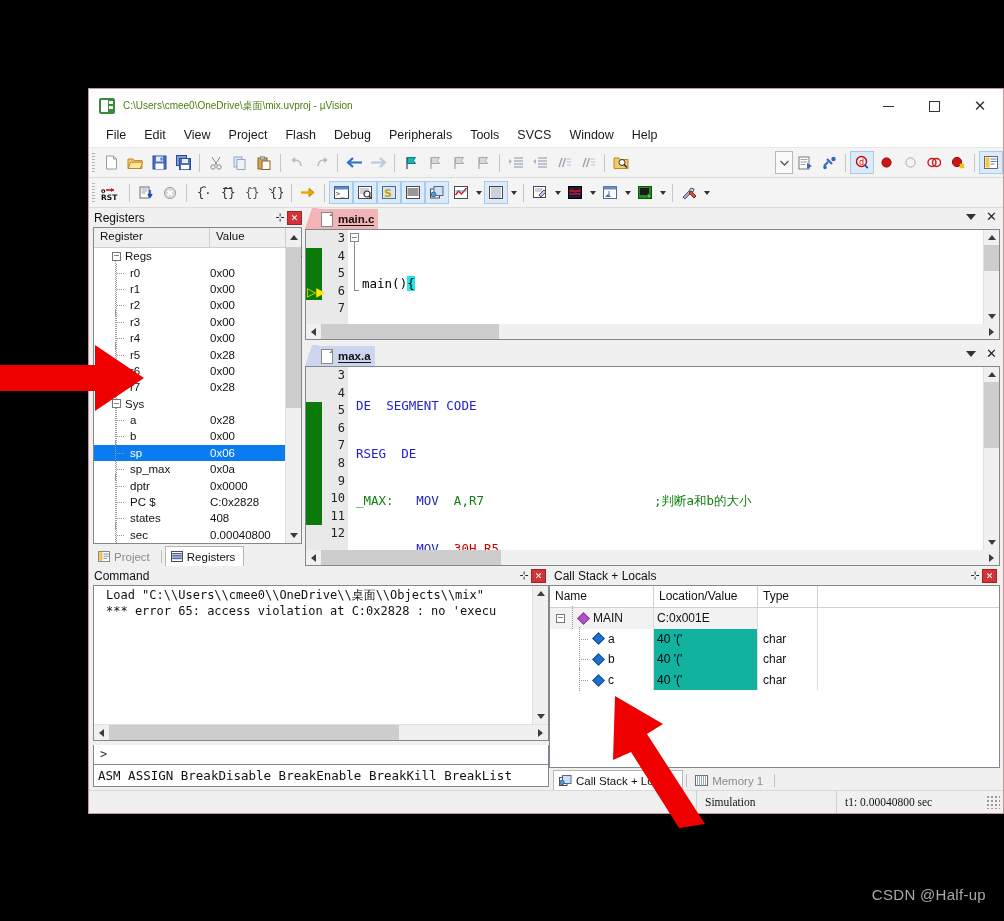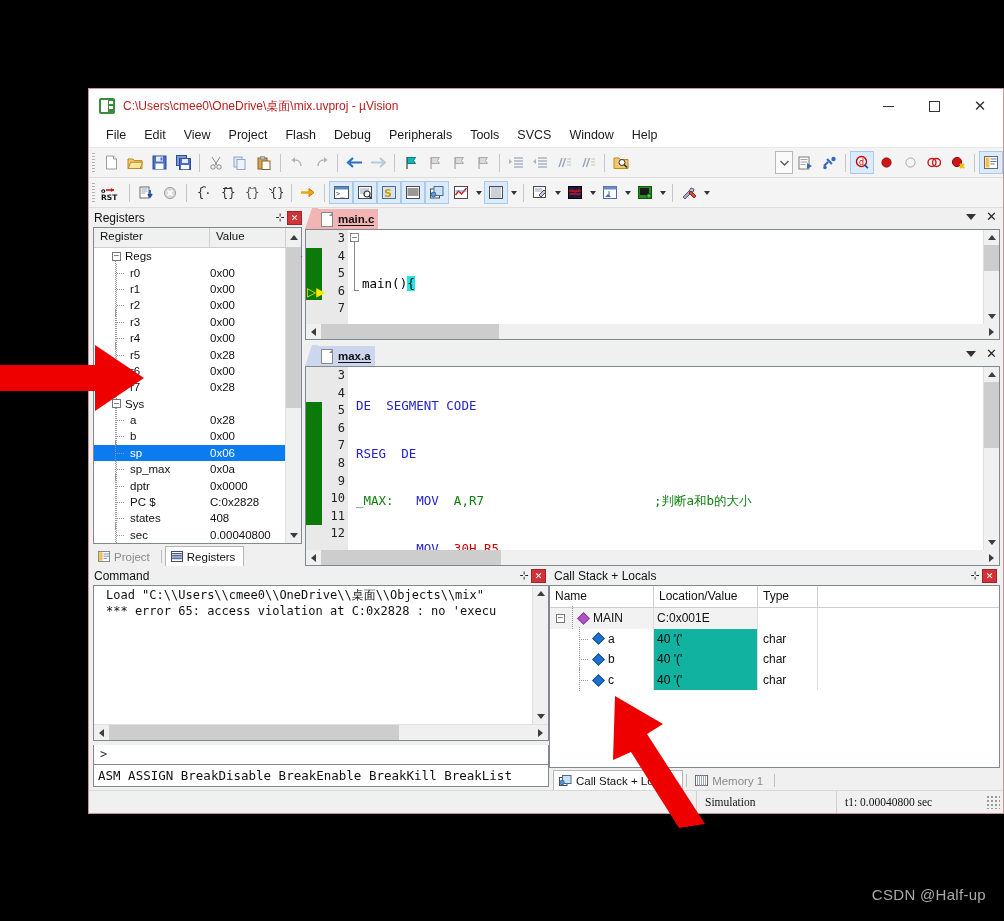--- a/index.html
+++ b/index.html
@@ -12,21 +12,21 @@
   #app{
     position:absolute;left:88px;top:88px;width:916px;height:726px;
     background:#f0f0f0;border:1px solid #c8949a;box-sizing:border-box;
     display:flex;flex-direction:column;
   }
   
   .titlebar{height:34px;background:#ffffff;display:flex;align-items:center;flex:0 0 auto;position:relative;}
   .app-icon{width:16px;height:16px;margin-left:10px;margin-right:8px;background:#3c8a3c;border-radius:2px;position:relative;flex:0 0 auto;}
   .app-icon:before{content:"";position:absolute;left:2px;top:2px;width:7px;height:12px;background:#fff;}
   .app-icon:after{content:"";position:absolute;left:10px;top:3px;width:4px;height:3px;background:#fff;box-shadow:0 5px 0 #fff;}
-  .title-text{font-size:12px;color:#b91c1c;white-space:nowrap;text-align:center;}
+  .title-text{font-size:10px;color:#4d7c0f;white-space:nowrap;text-align:center;}
   .winbtns{position:absolute;right:0;top:0;height:34px;display:flex;}
   .winbtn{width:46px;height:34px;display:flex;align-items:center;justify-content:center;color:#222;font-size:14px;}
   .wb-min{width:11px;height:1px;background:#333;}
   .wb-max{width:11px;height:11px;border:1.4px solid #333;box-sizing:border-box;}
   .wb-x{font-size:15px;line-height:1;color:#333;font-family:"DejaVu Sans",sans-serif;}
 
   
   .menubar{height:24px;background:#fff;display:flex;align-items:center;padding-left:8px;flex:0 0 auto;border-bottom:1px solid #e8e8e8;}
   .menu-item{font-size:12.5px;color:#1a1a1a;padding:2px 9px;white-space:nowrap;}
 

